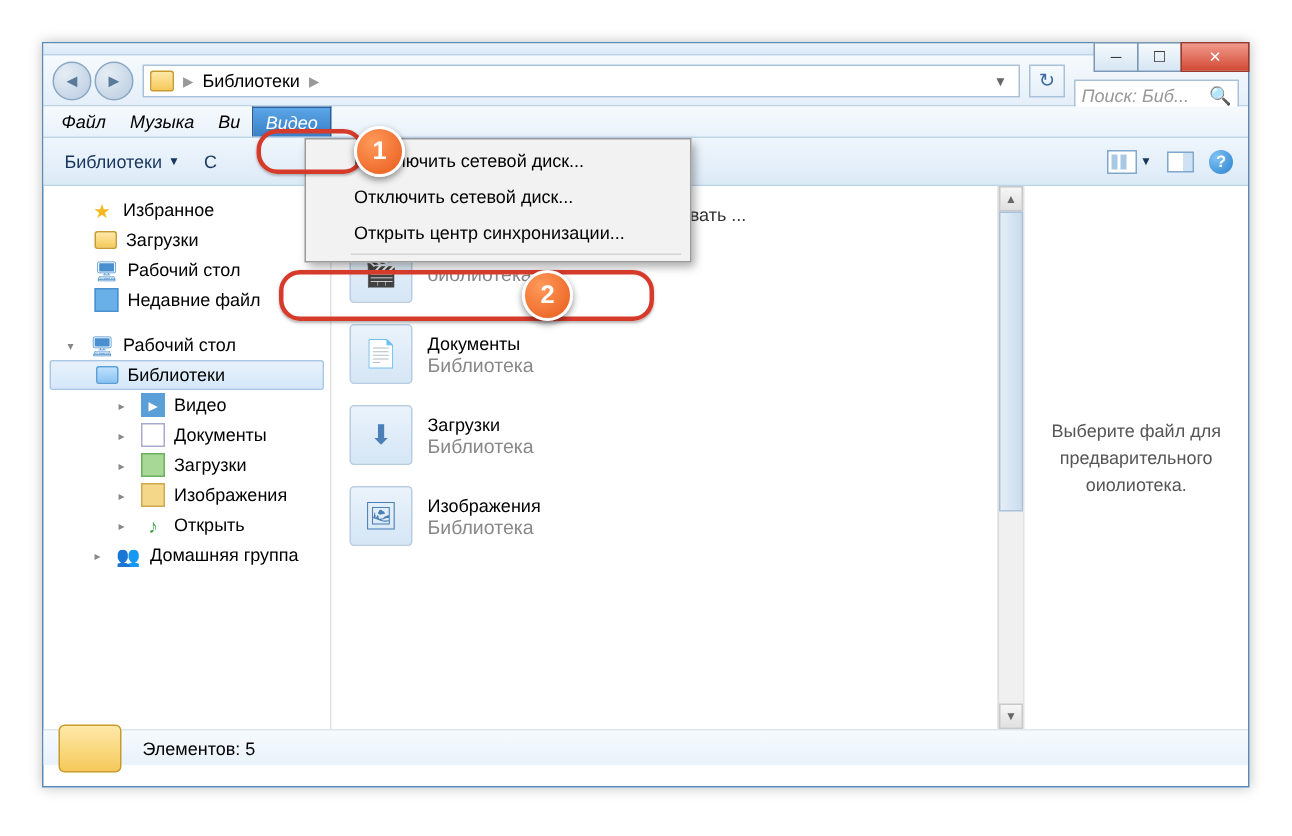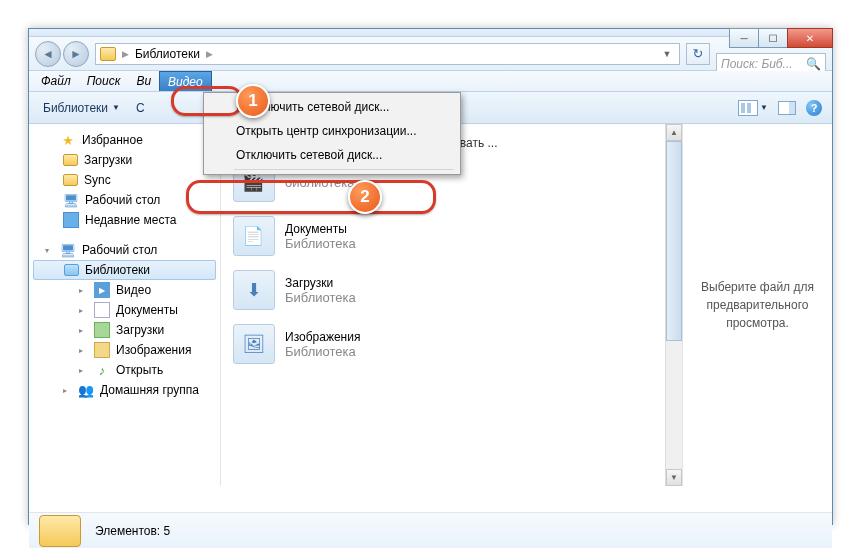--- a/index.html
+++ b/index.html
@@ -64,21 +64,21 @@
 .lib-item { display:flex; align-items:center; gap:10px; padding:2px; }
 .lib-ico { width:42px; height:40px; border:1px solid #b8cde2; background:linear-gradient(#eaf3fb,#d5e6f5); border-radius:3px; display:flex; align-items:center; justify-content:center; font-size:18px; color:#4a7fb8; }
 .lib-txt .name { color:#000; }
 .lib-txt .sub { color:#888; font-size:13px; }
 .scroll-track { position:absolute; right:0; top:0; width:17px; height:100%; background:#f0f0f0; border-left:1px solid #dcdcdc; }
 .scroll-btn { height:17px; background:linear-gradient(#f6f6f6,#e0e0e0); border:1px solid #c8c8c8; display:flex; align-items:center; justify-content:center; font-size:8px; color:#666; }
 .scroll-thumb { position:absolute; top:17px; left:0; right:0; height:200px; background:linear-gradient(to right,#e5eef7,#cadced); border:1px solid #a8c1d8; }
 
 .preview-pane { width:150px; border-left:1px solid #e3e3e3; display:flex; align-items:center; justify-content:center; text-align:center; color:#555; padding:8px; line-height:1.5; font-size:11px; }
 
-.status { height:36px; border-top:1px solid #dce6ef; background:linear-gradient(#f6fafd,#e9f2fb); display:flex; align-items:center; padding:0 10px; gap:14px;margin-top:26px; }
+.status { height:24px; border-top:1px solid #dce6ef; background:linear-gradient(#f6fafd,#e9f2fb); display:flex; align-items:center; padding:0 10px; gap:14px; }
 .status-ico { width:42px; height:32px; background:linear-gradient(#ffe9a8,#f5c95a); border:1px solid #c79b2d; border-radius:4px; }
 
 .dropdown { position:absolute; left:174px; top:63px; width:258px; background:#f2f2f2; border:1px solid #9a9a9a; box-shadow:2px 3px 6px rgba(0,0,0,.35); padding:2px; z-index:5; }
 .dd-item { padding:5px 10px 5px 30px; position:relative; }
 .dd-sep { height:1px; background:#d4d4d4; margin:2px 4px 2px 28px; }
 
 .marker { position:absolute; z-index:10; }
 .ring { position:absolute; border:3px solid #d63a2a; border-radius:14px; box-shadow:0 1px 2px rgba(0,0,0,.3); }
 .badge { position:absolute; width:34px; height:34px; border-radius:50%; background:radial-gradient(circle at 35% 30%,#ff9a5a,#e85a1a); border:2px solid #fff; box-shadow:0 2px 5px rgba(0,0,0,.45); display:flex; align-items:center; justify-content:center; color:#fff; font-size:17px; font-weight:bold; }
 </style>
@@ -109,21 +109,21 @@
     </div>
     <div class="refresh">↻</div>
     <div class="search">
       <span class="search-text">Поиск: Биб...</span>
       <span class="search-ico">🔍</span>
     </div>
   </div>
 
   <div class="menubar">
     <div class="menuitem">Файл</div>
-    <div class="menuitem">Поиск</div>
+    <div class="menuitem">Музыка</div>
     <div class="menuitem">Ви</div>
     <div class="menuitem open">Видео</div>
   </div>
 
   <div class="toolbar">
     <div class="tb-btn">
       <span>Библиотеки</span>
       <span class="tb-drop">▼</span>
     </div>
     <div class="tb-btn">
@@ -145,30 +145,26 @@
         <div class="sb-item">
             <span class="tw"></span>
             <span class="ic star">★</span>
             <span>Избранное</span>
           </div>
         <div class="sb-item sub">
             <span class="ic fold"></span>
             <span>Загрузки</span>
           </div>
         <div class="sb-item sub">
-            <span class="ic fold"></span>
-            <span>Sync</span>
-          </div>
-        <div class="sb-item sub">
             <span class="ic desk">🖥</span>
             <span>Рабочий стол</span>
           </div>
         <div class="sb-item sub">
             <span class="ic rec"></span>
-            <span>Недавние места</span>
+            <span>Недавние файл</span>
           </div>
       </div>
       <div class="sb-group">
         <div class="sb-item">
             <span class="tw">▾</span>
             <span class="ic desk">🖥</span>
             <span>Рабочий стол</span>
           </div>
         <div class="sb-item sub selected">
             <span class="ic lib"></span>
@@ -239,33 +235,33 @@
         </div>
       </div>
       <div class="scroll-track">
         <div class="scroll-btn">▲</div>
         <div class="scroll-thumb"></div>
         <div class="scroll-btn" style="position:absolute;bottom:0;left:0;right:0">▼</div>
       </div>
     </div>
 
     <div class="preview-pane">
-      <span>Выберите файл для предварительного просмотра.</span>
+      <span>Выберите файл для предварительного оиолиотека.</span>
     </div>
   </div>
 
   <div class="status">
     <div class="status-ico"></div>
     <span>Элементов: 5</span>
   </div>
 
   <div class="dropdown">
     <div class="dd-item">Подключить сетевой диск...</div>
+    <div class="dd-item">Отключить сетевой диск...</div>
     <div class="dd-item">Открыть центр синхронизации...</div>
-    <div class="dd-item">Отключить сетевой диск...</div>
     <div class="dd-sep"></div>
   </div>
 </div>
 
 <div class="marker">
   <div class="ring" style="left:171px; top:86px; width:72px; height:30px;"></div>
   <div class="badge" style="left:236px; top:84px;">1</div>
 </div>
 <div class="marker">
   <div class="ring" style="left:186px; top:180px; width:250px; height:34px;"></div>

